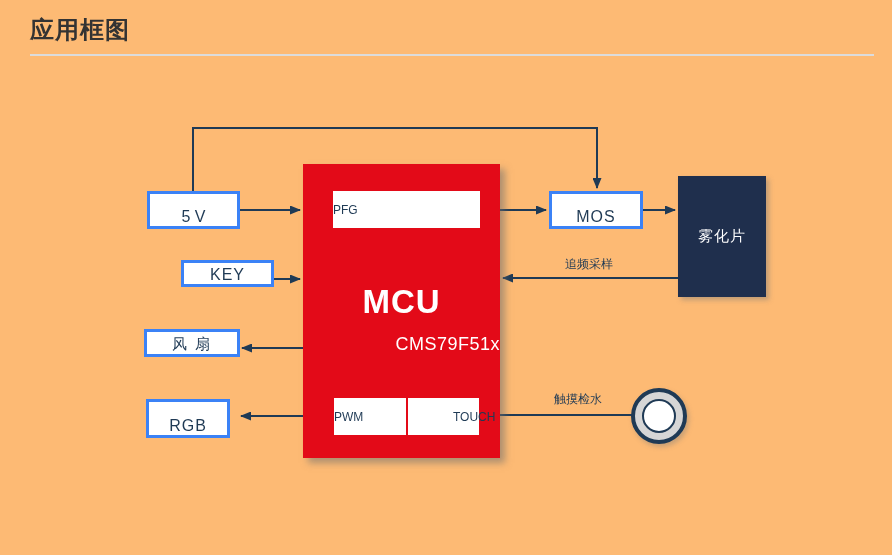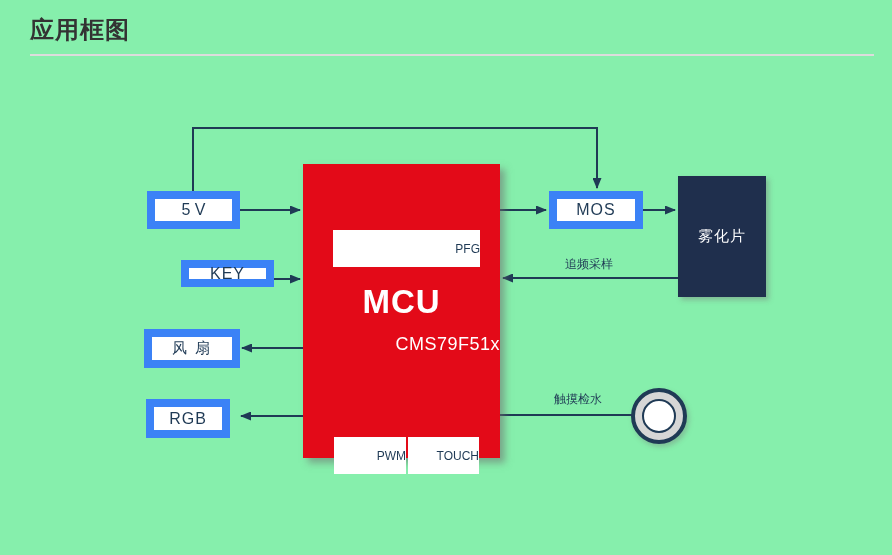--- a/index.html
+++ b/index.html
@@ -1,51 +1,51 @@
 <!DOCTYPE html>
 <html><head>
 <meta charset="utf-8">
 <style>
   * { margin:0; padding:0; box-sizing:border-box; }
   html,body { background:#fff; }
   body { font-family:"Liberation Sans","DejaVu Sans",sans-serif; }
-  .stage{ position:relative; width:892px; height:555px; background:#86efac; overflow:hidden; }
+  .stage{ position:relative; width:892px; height:555px; background:#fdba74; overflow:hidden; }
 
   .page-title{
     position:absolute; left:30px; top:14px;
     font-size:24px; font-weight:bold; color:#333333; letter-spacing:1px;
   }
   .divider{
     position:absolute; left:30px; right:18px; top:54px; height:2px; background:#dcdcdc;
   }
 
   .lines-layer{ position:absolute; left:0; top:0; width:892px; height:555px; }
 
   .outlined-box{
-    position:absolute; background:#ffffff; border:8px solid #3b82f6;
-    display:flex; align-items:center; justify-content:center;
+    position:absolute; background:#ffffff; border:3px solid #3b82f6;
+    display:flex; align-items:flex-end; justify-content:center;
     font-size:16px; color:#1f3a55;
   }
   .box-5v  { left:147px; top:191px; width:93px; height:38px; }
   .box-key { left:146px; top:260px; width:93px; height:27px; letter-spacing:1px;margin-left:35px; }
-  .box-fan { left:144px; top:329px; width:96px; height:39px; font-size:15px; letter-spacing:2px; }
+  .box-fan { left:144px; top:329px; width:96px; height:28px; font-size:15px; letter-spacing:2px; }
   .box-rgb { left:146px; top:399px; width:84px; height:39px; letter-spacing:1px; }
   .box-mos { left:549px; top:191px; width:94px; height:38px; letter-spacing:1px; }
 
   .mcu{
     position:absolute; left:303px; top:164px; width:197px; height:294px;
     background:#e30a18; box-shadow:5px 5px 7px rgba(110,110,110,0.55);
   }
   .mcu-inner-box{
     position:absolute; background:#ffffff; color:#1f3a55; font-size:12px;
-    display:flex; align-items:center; justify-content:flex-end;margin-top:39px;
+    display:flex; align-items:center; justify-content:flex-start;
   }
   .box-pfg  { left:30px;  top:27px;  width:147px; height:37px; }
   .box-pwm  { left:31px;  top:234px; width:72px;  height:37px; }
-  .box-touch{ left:105px; top:234px; width:71px;  height:37px; }
+  .box-touch{ left:105px; top:234px; width:71px;  height:37px;padding-left:45px; }
   .mcu-title{
     position:absolute; left:0; right:0; top:119px; text-align:center;
     color:#ffffff; font-size:33px; font-weight:700; letter-spacing:1px;
   }
   .mcu-part{
     position:absolute; left:0; right:0; top:170px; text-align:right;
     color:#ffffff; font-size:18px; letter-spacing:0.5px;
   }
 
   .atomizer{

